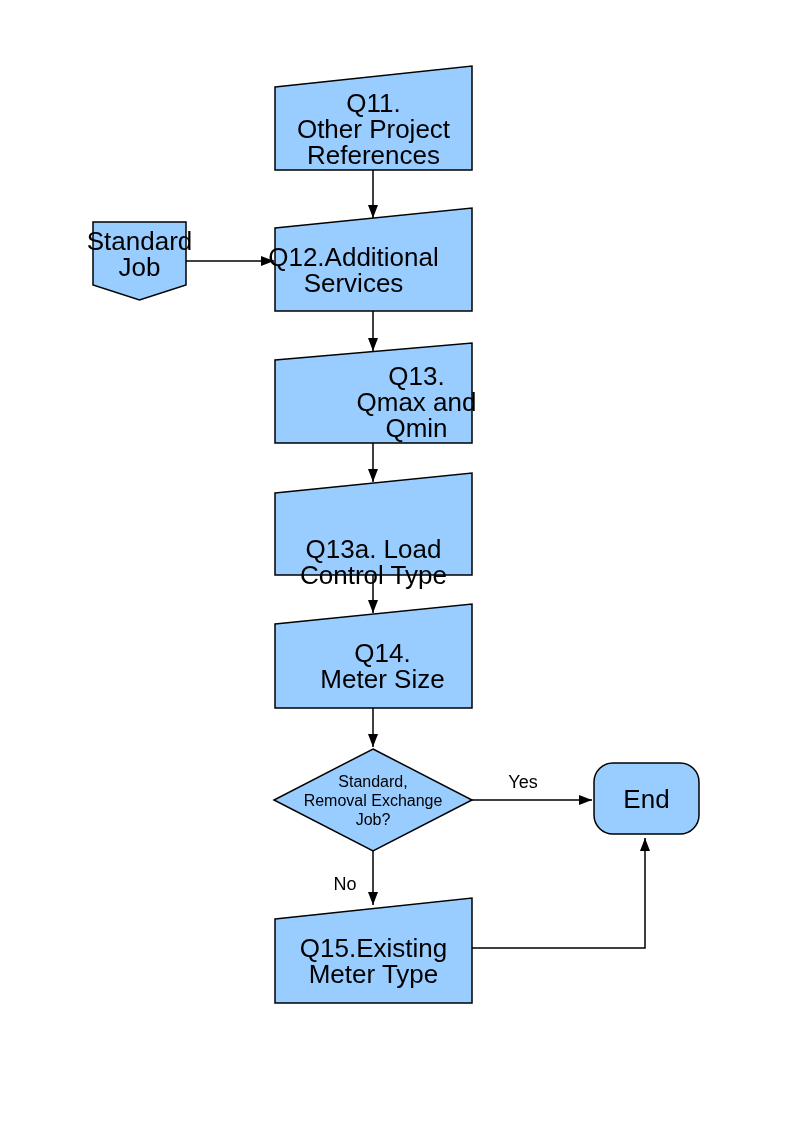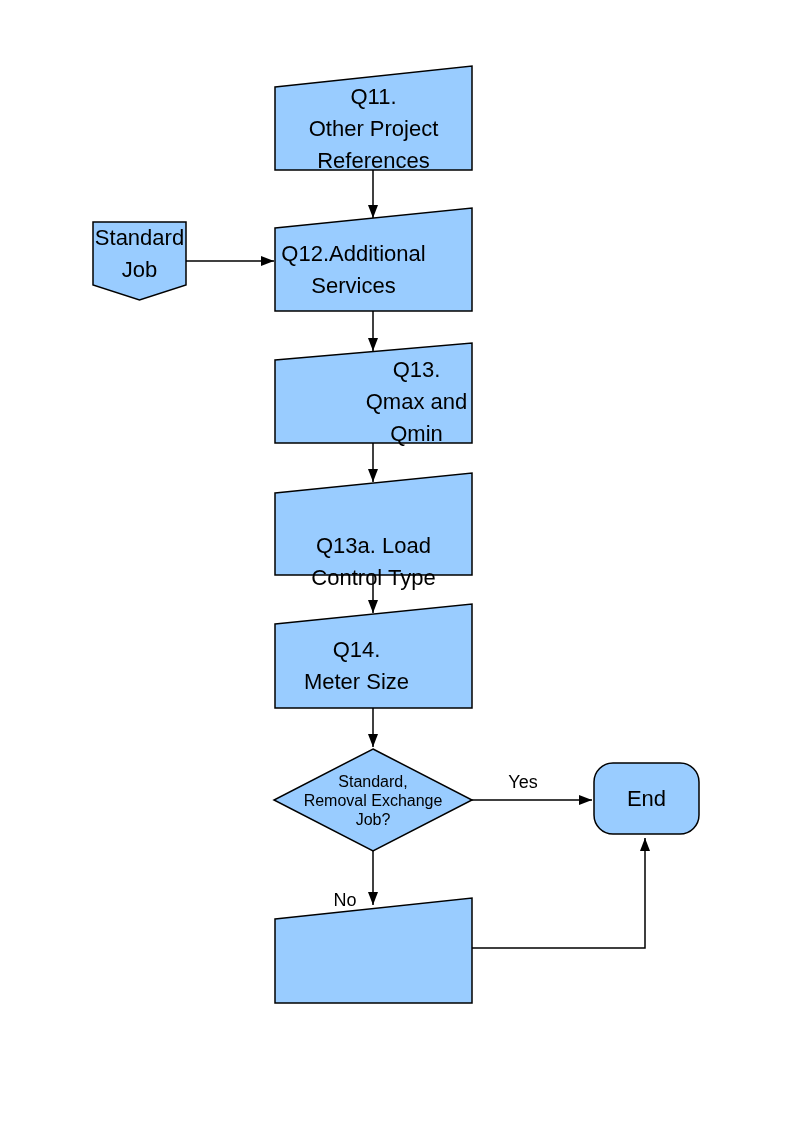--- a/index.html
+++ b/index.html
@@ -20,22 +20,22 @@
     left: 0;
     top: 0;
   }
   .node-label {
     position: absolute;
     display: flex;
     align-items: center;
     justify-content: center;
     text-align: center;
     white-space: pre-line;
-    font-size: 22px;
-    line-height: 32px;
+    font-size: 26px;
+    line-height: 26px;
     color: #000000;
     pointer-events: none;
   }
   .node-label.small {
     font-size: 16px;
     line-height: 19px;
   }
   .edge-label {
     position: absolute;
     display: flex;
@@ -90,27 +90,29 @@
   <div class="node-label" style="left:275px; top:228px; width:157px; height:83px;">Q12.Additional
 Services</div>
 
   <div class="node-label" style="left:275px; top:360px; width:197px; height:83px;padding-left:43px;">Q13.
 Qmax and
 Qmin</div>
 
   <div class="node-label" style="left:275px; top:521px; width:197px; height:82px;">Q13a. Load
 Control Type</div>
 
-  <div class="node-label" style="left:258px; top:624px; width:197px; height:84px;text-align:center;">Q14.
+  <div class="node-label" style="left:284px; top:624px; width:197px; height:84px;text-align:center;">Q14.
 Meter Size</div>
 
   <div class="node-label small" style="left:274px; top:749px; width:198px; height:102px;">Standard,
 Removal Exchange
 Job?</div>
 
   <div class="node-label" style="left:594px; top:763px; width:105px; height:71px;">End</div>
 
+  <div class="node-label" style="left:275px; top:919px; width:197px; height:84px;">Q15.Existing
+Meter Type</div>
 
   <div class="edge-label" style="left:495px; top:769px; width:56px; height:26px;">Yes</div>
 
-  <div class="edge-label" style="left:320px; top:871px; width:50px; height:26px;margin-top:16px;">No</div>
+  <div class="edge-label" style="left:320px; top:871px; width:50px; height:26px;">No</div>
 
 </div>
 
 </body></html>

